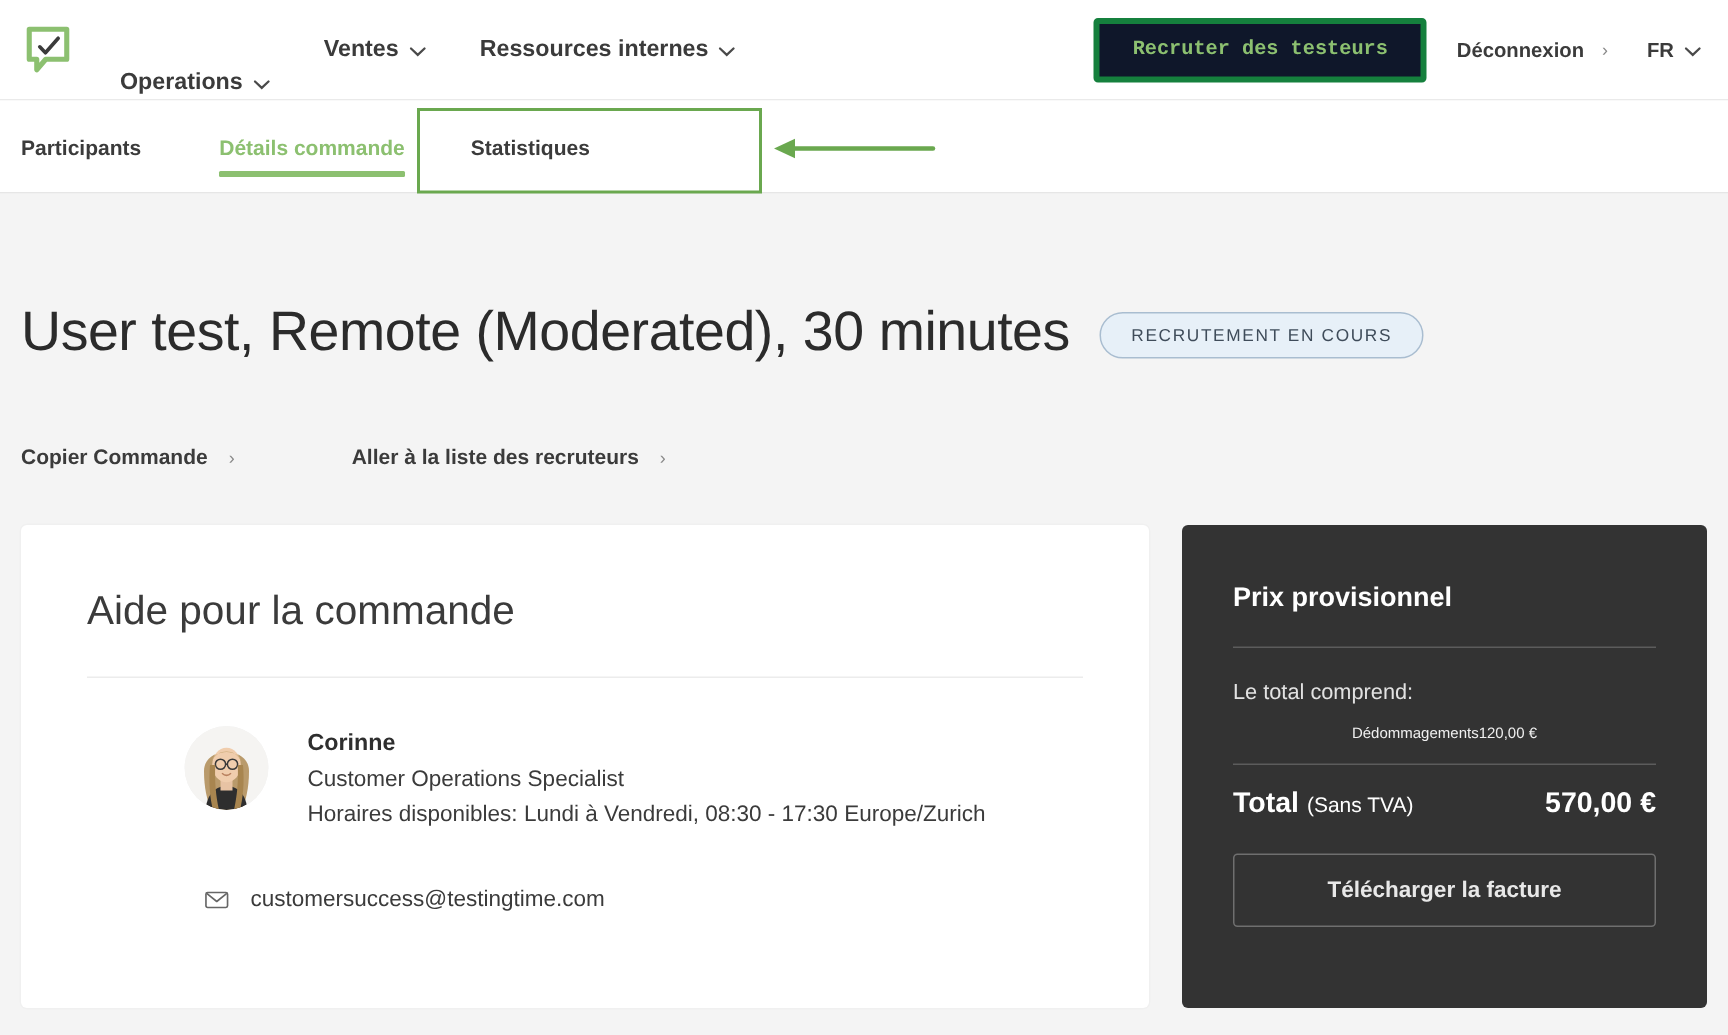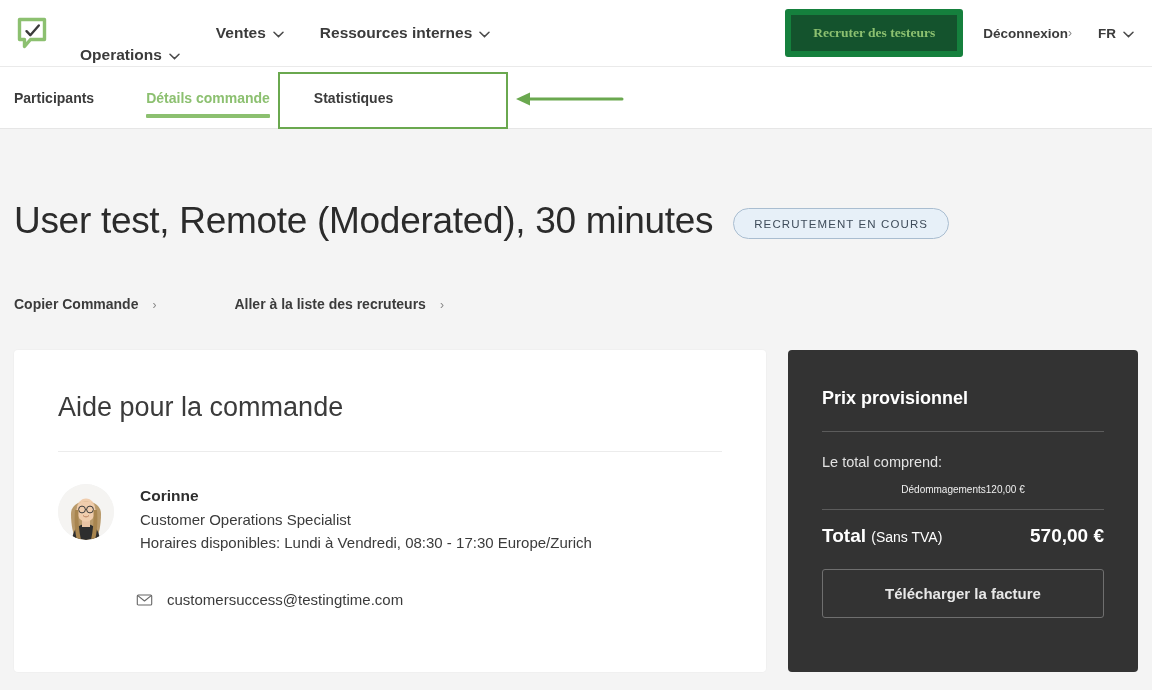--- a/index.html
+++ b/index.html
@@ -66,36 +66,36 @@
   .chev svg { display: block; }
 
   .header-right {
     margin-left: auto;
     display: flex;
     align-items: center;
     gap: 0;
   }
 
   .btn-outline-green {
-    border: 6px solid #15803d;
+    border: 4px solid #15803d;
     border-radius: 3px;
     color: #8cc070;
-    background: #14532d;
+    background: #0f172a;
     font-size: 13.5px;
     font-weight: bold;
     padding: 10px 22px;
     cursor: pointer;
     white-space: nowrap;
-    font-family: Liberation Serif, serif;
+    font-family: Liberation Mono, monospace;
   }
 
   .header-link {
     display: flex;
     align-items: center;
-    gap: 0;
+    gap: 12px;
     font-size: 13.5px;
     font-weight: bold;
     color: #3b3b3b;
     padding: 0 20px;
     cursor: pointer;
     white-space: nowrap;
   }
   .caret-right {
     font-size: 12px;
     color: #888;
@@ -247,20 +247,21 @@
     font-weight: normal;
     color: #3b3b3b;
     padding-bottom: 28px;
     border-bottom: 1px solid #ececec;
   }
 
   .contact {
     display: flex;
     gap: 26px;
     padding-top: 32px;
+    justify-content: center;
   }
 
   .avatar {
     flex: 0 0 56px;
     width: 56px;
     height: 56px;
     border-radius: 50%;
     overflow: hidden;
     background: #f2f2f2;
     position: relative;

